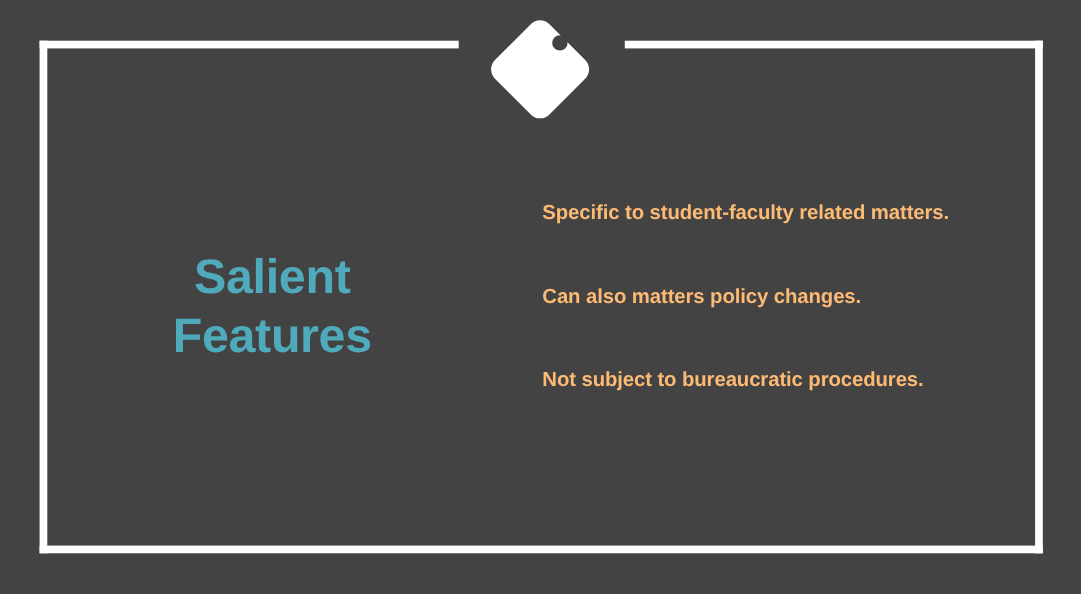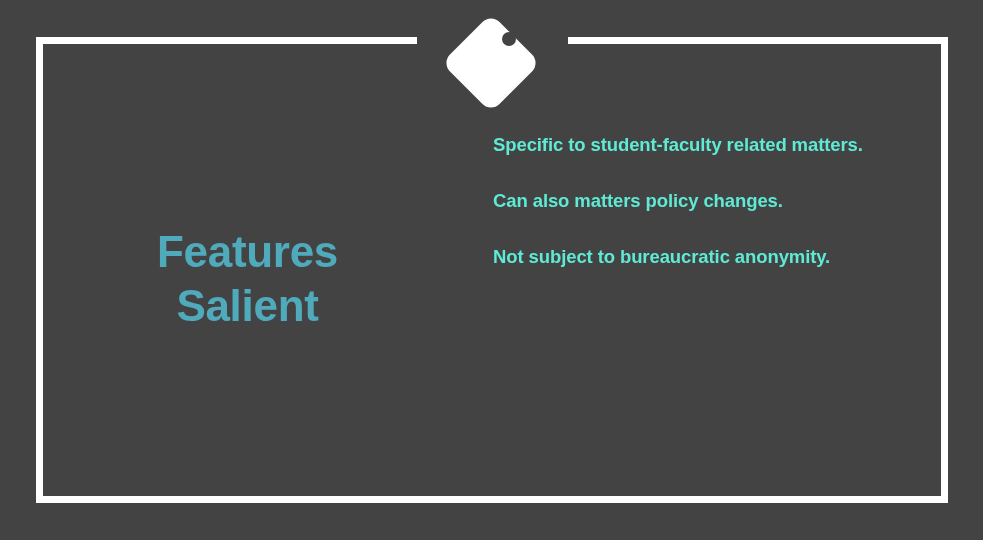--- a/index.html
+++ b/index.html
@@ -91,26 +91,27 @@
   }
 
   
   #features-list {
     position: absolute;
     left: 493px;
     top: 131px;
     width: 440px;
   }
   .feature-item {
-    color: #5eead4;
+    color: #fdba74;
     font-size: 18.5px;
     font-weight: bold;
     line-height: 28px;
     letter-spacing: -0.1px;
     margin-bottom: 28px;
+    margin-top: 48px;
   }
   .feature-item:last-child {
     margin-bottom: 0;
   }
 </style>
 </head>
 <body>
 
 <div id="slide">
 
@@ -123,23 +124,23 @@
   <div id="tag-icon">
     <svg viewBox="0 0 94 98" xmlns="http://www.w3.org/2000/svg">
       <g transform="rotate(-45 47 49)">
         <path d="M24 14 h46 a12 12 0 0 1 12 12 v46 a12 12 0 0 1 -12 12 h-46 a12 12 0 0 1 -12 -12 v-46 a12 12 0 0 1 12 -12 z" fill="#ffffff"></path>
       </g>
       <circle cx="65" cy="25" r="7" fill="#434343"></circle>
     </svg>
   </div>
 
   <div id="title-block">
+    <div class="title-line">Salient</div>
     <div class="title-line">Features</div>
-    <div class="title-line">Salient</div>
   </div>
 
   <div id="features-list">
     <div class="feature-item">Specific to student-faculty related matters.</div>
     <div class="feature-item">Can also matters policy changes.</div>
-    <div class="feature-item">Not subject to bureaucratic anonymity.</div>
+    <div class="feature-item">Not subject to bureaucratic procedures.</div>
   </div>
 
 </div>
 
 </body></html>

